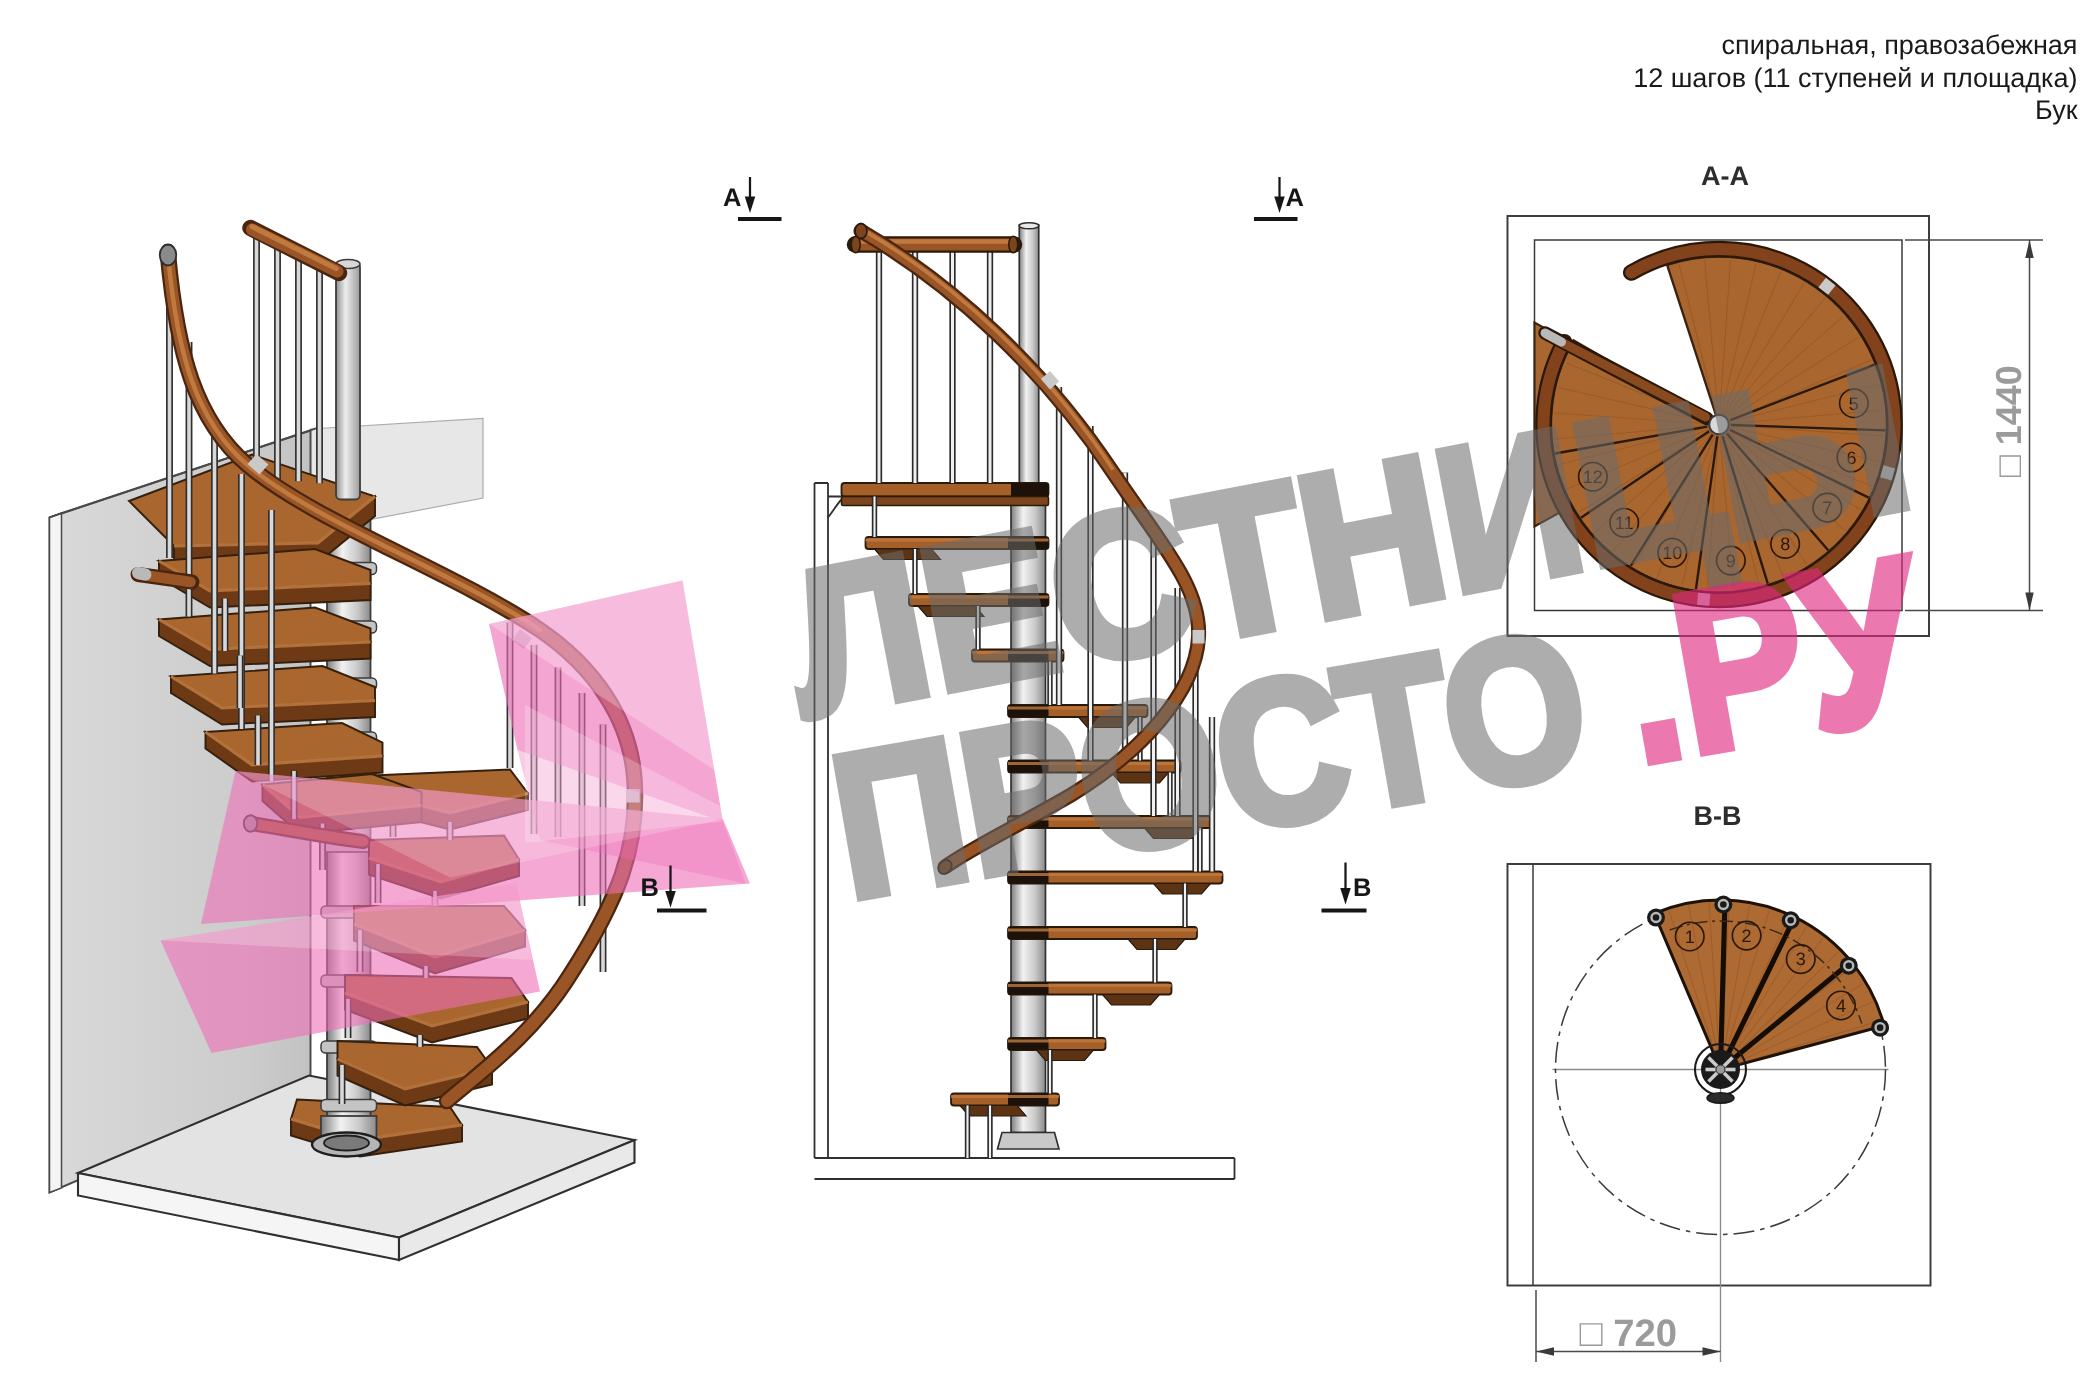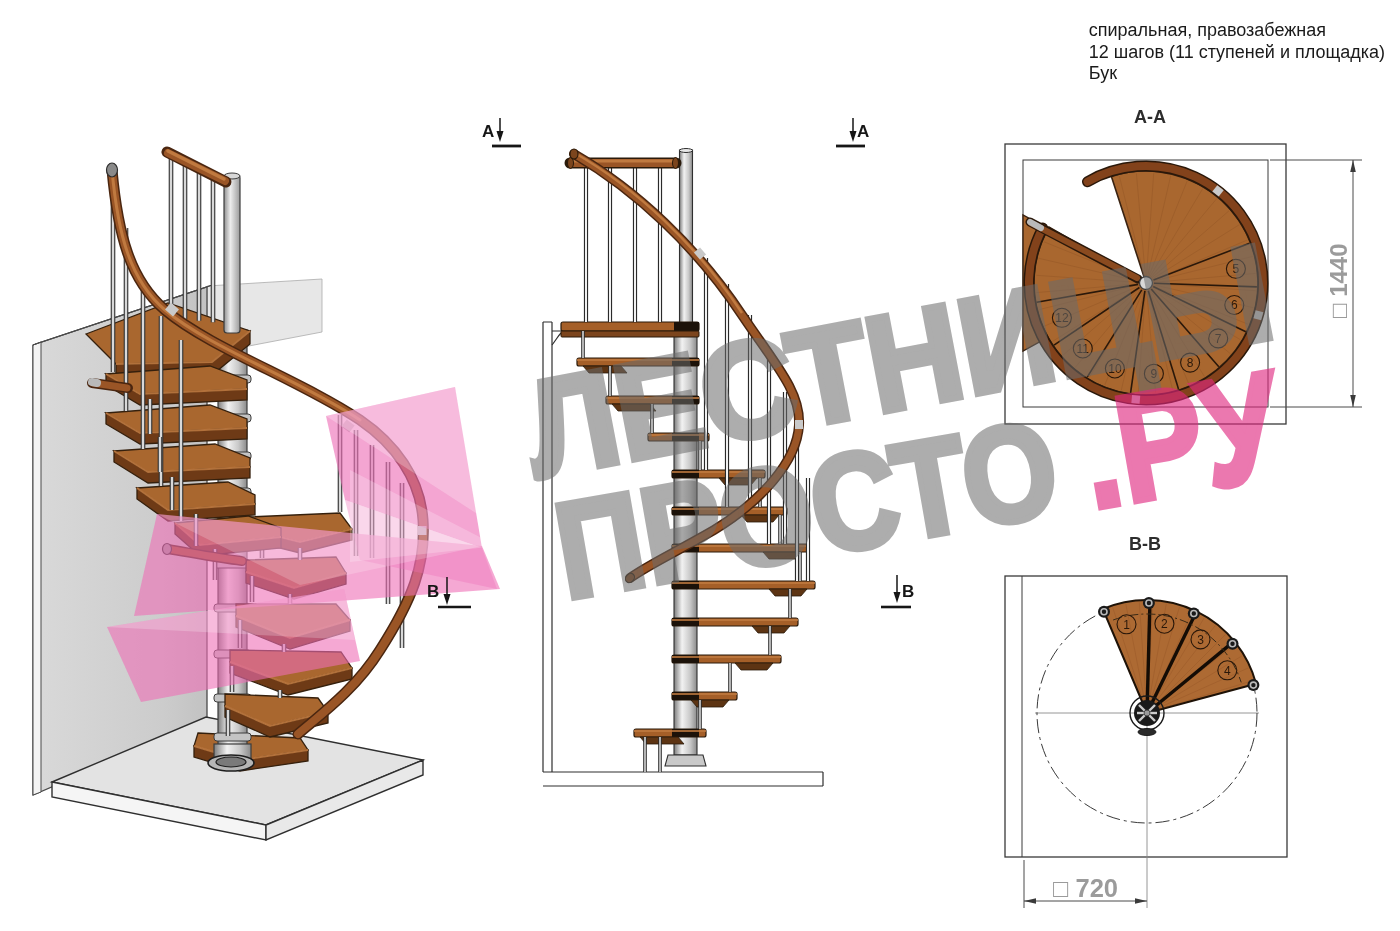--- a/index.html
+++ b/index.html
@@ -1,17 +1,17 @@
 <!DOCTYPE html>
 <html lang="ru"><head>
 <meta charset="utf-8">
 <title>Винтовая лестница</title>
 <style>
 html,body{margin:0;padding:0;background:#ffffff;width:1400px;height:931px;overflow:hidden;}
-.topinfo{position:absolute;top:20px;right:15px;text-align:left;
+.topinfo{position:absolute;top:20px;right:15px;text-align:right;
  font-family:"Liberation Sans",sans-serif;font-size:18px;line-height:21.5px;color:#1a1a1a;}
 svg{position:absolute;left:0;top:0;}
 </style>
 </head>
 <body>
 
 <svg width="1400" height="931" viewBox="0 0 1400 931">
 
 <polygon points="207.0,286.0 322.0,279.0 322.0,332.0 207.0,354.0" fill="#e7e7e7" stroke="#ababab" stroke-width="0.8"></polygon>
 

